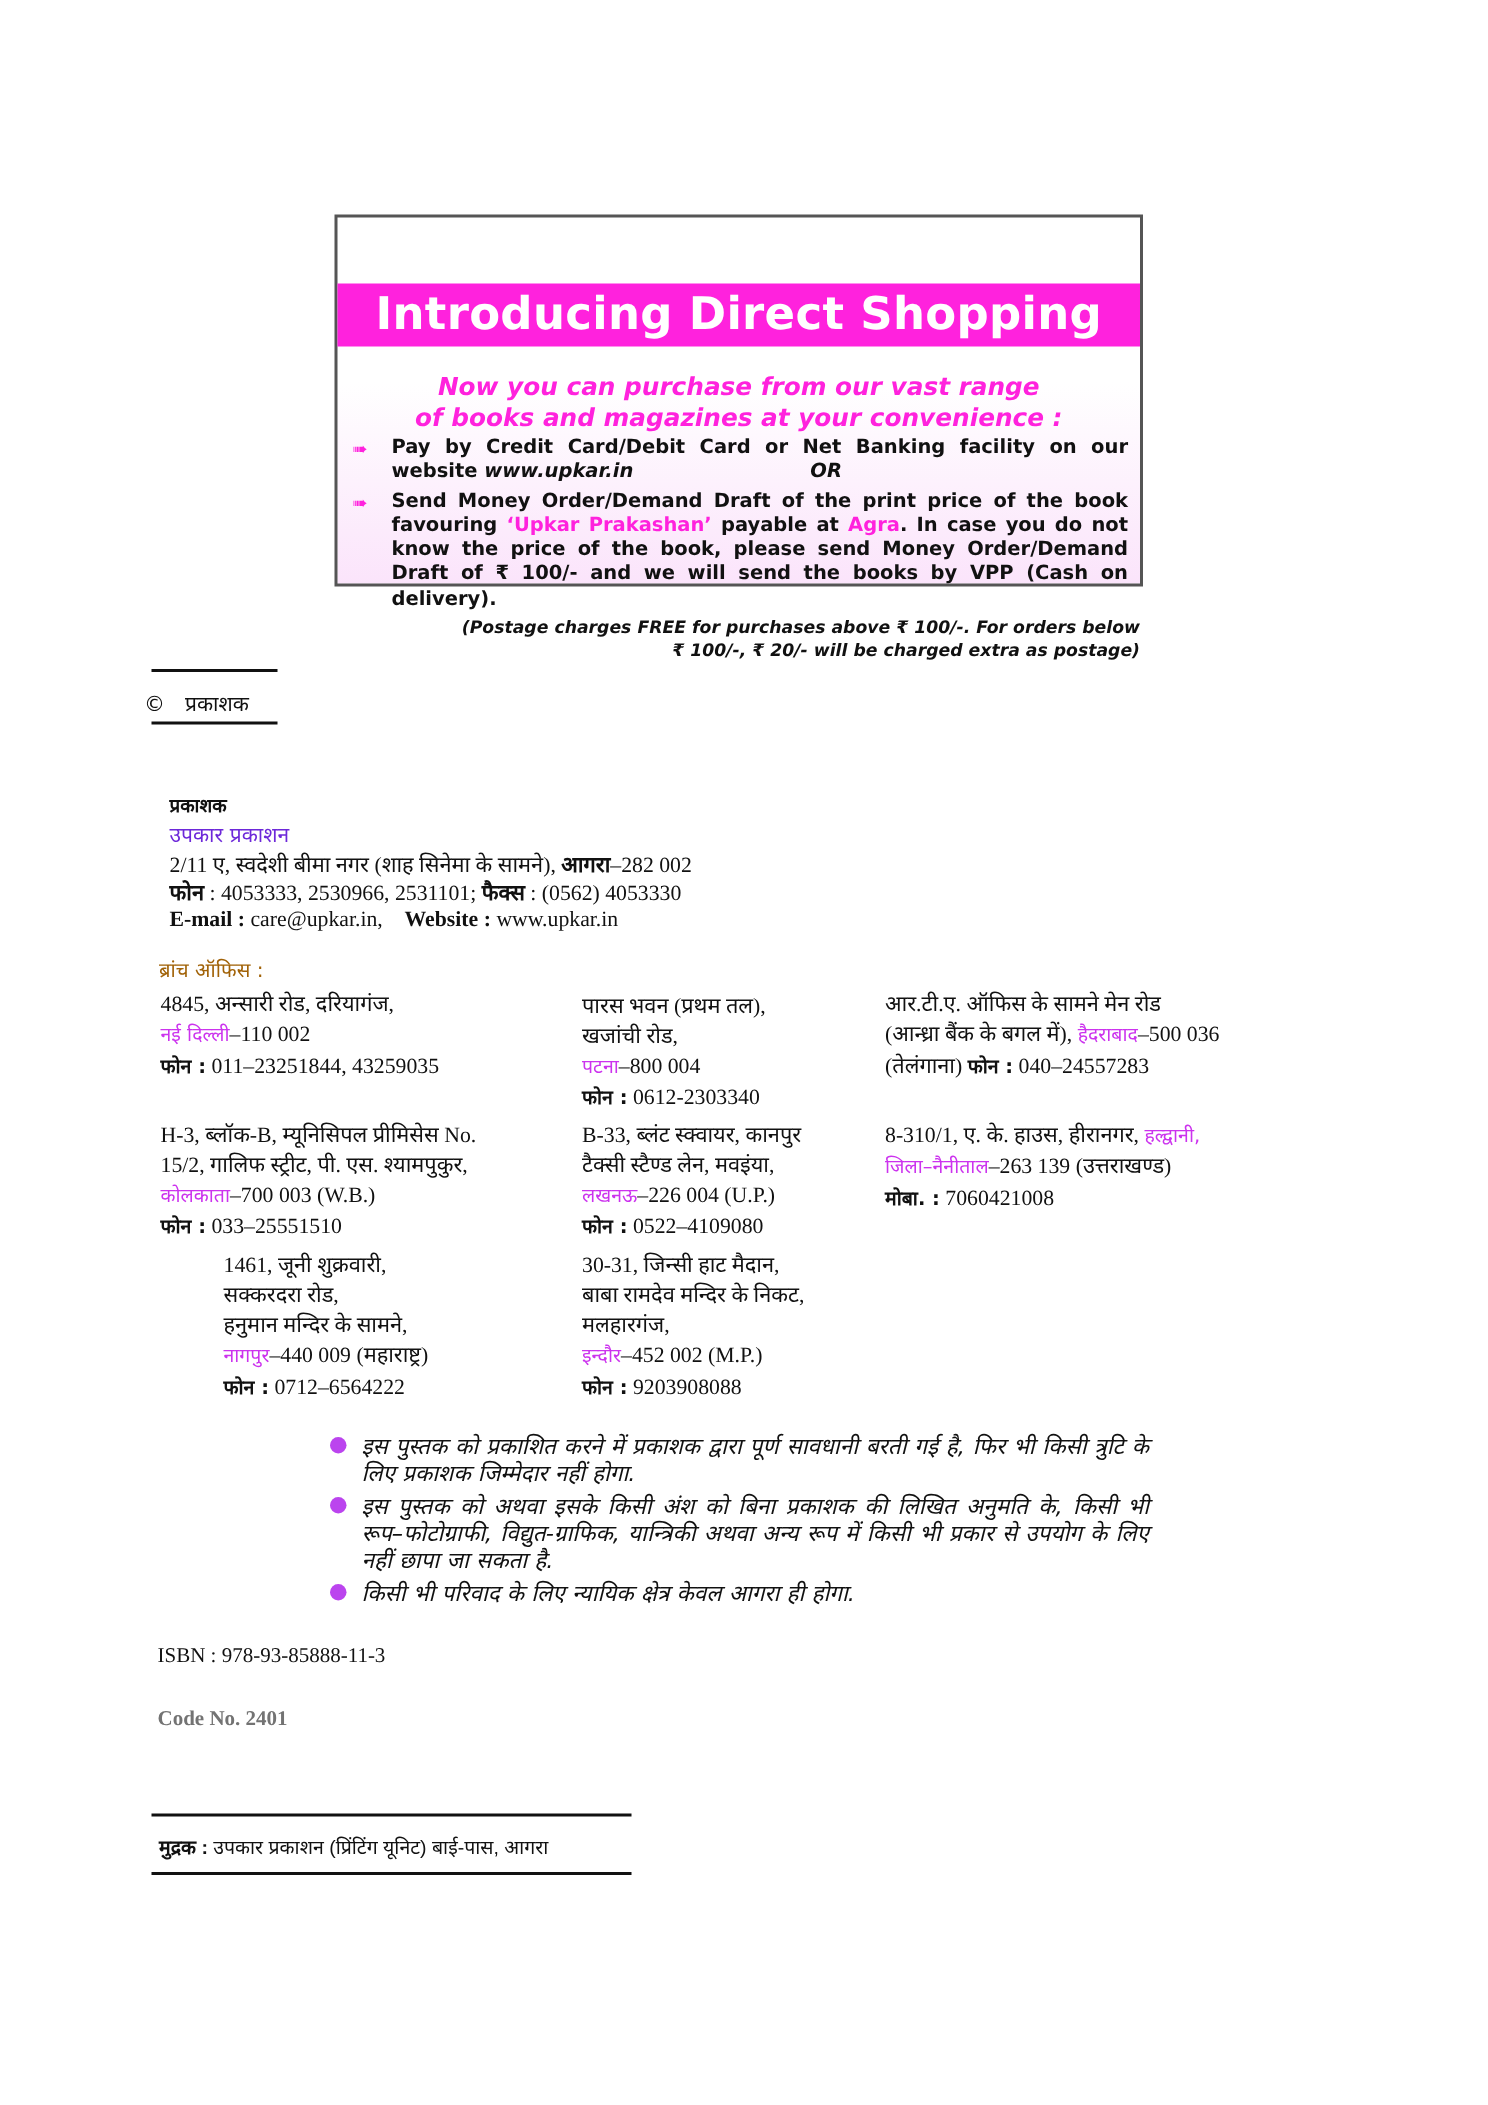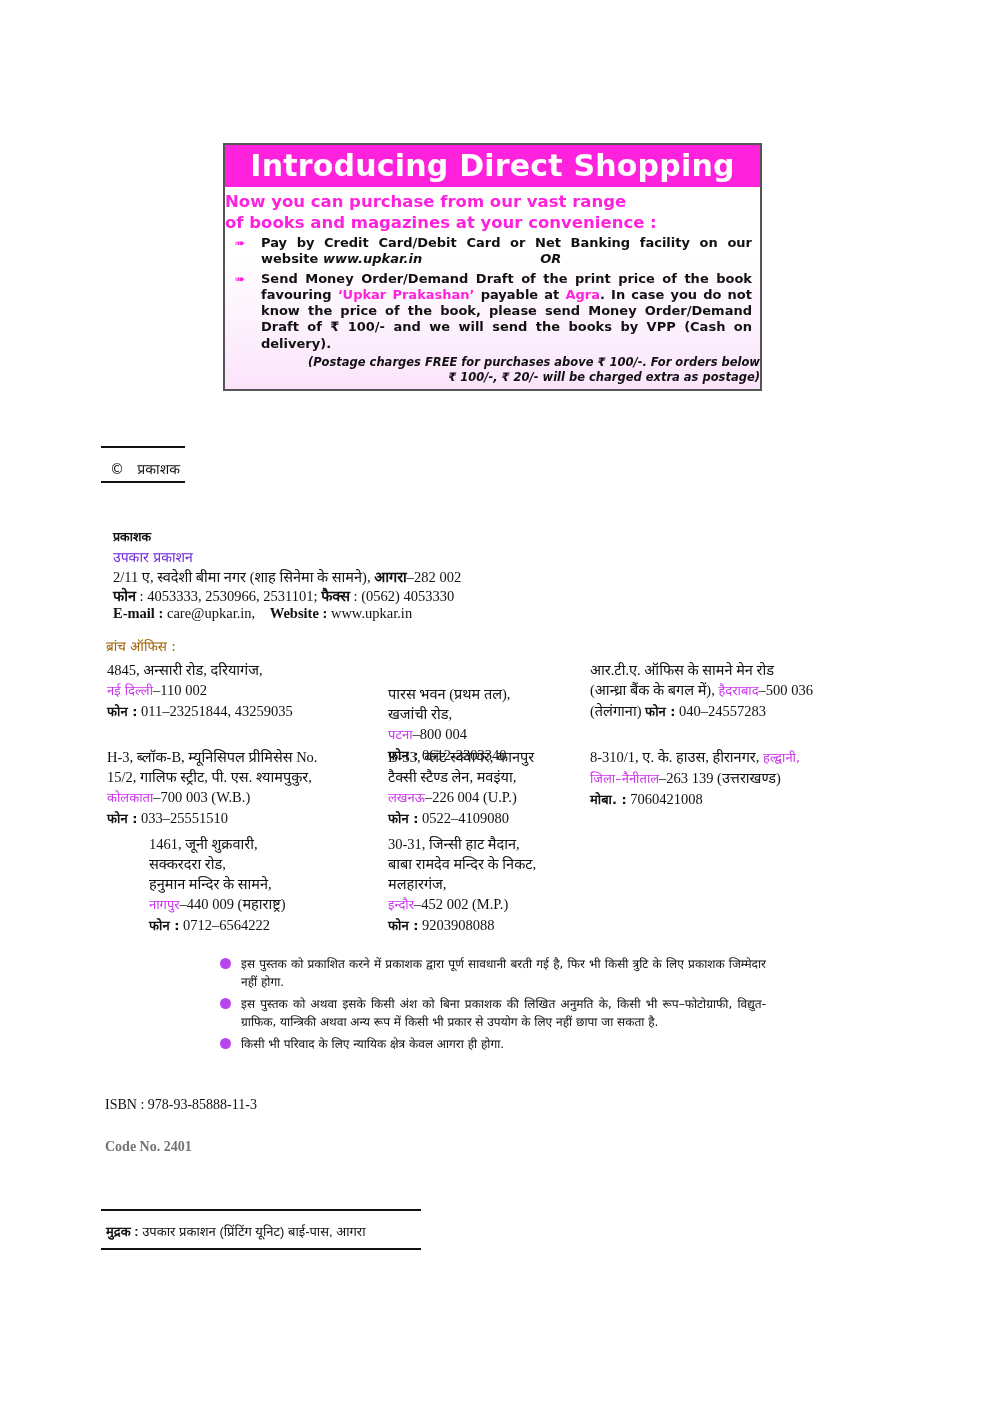--- a/index.html
+++ b/index.html
@@ -6,51 +6,51 @@
   body { width: 992px; height: 1403px; position: relative; overflow: hidden;
          font-family: "Liberation Serif", serif; color: #111; }
   .abs { position: absolute; }
 
   
   .promo { left: 223px; top: 143px; width: 539px; height: 248px;
            border: 2px solid #555; box-sizing: border-box;
            background: linear-gradient(to bottom, #ffffff 0%, #ffffff 45%, #fbe4fb 100%); }
   .promo-title { background: #ff22dd; color: #fff; height: 42px; line-height: 42px;
                  font-family: "DejaVu Sans", sans-serif; font-weight: bold; font-size: 30px;
-                 text-align: center; letter-spacing: 0.2px; }
+                 text-align: center; letter-spacing: 0.2px; margin-top: 44px; }
   .promo-sub { color: #ff22dd; font-family: "DejaVu Sans", sans-serif; font-weight: bold;
-               font-size: 16.5px; text-align: left; line-height: 21px;
-               margin-top: 4px; }
+               font-style: italic; font-size: 16.5px; text-align: center; line-height: 21px;
+               margin-top: 16px; }
   .promo-list { margin: 2px 8px 0 10px; font-family: "DejaVu Sans", sans-serif;
                 font-weight: bold; font-size: 13px; line-height: 16.3px; }
   .promo-item { display: flex; align-items: flex-start; }
   .promo-item .arr { width: 26px; flex: 0 0 26px; color: #ff22dd; font-size: 12px; line-height: 16px; }
   .promo-item .txt { text-align: justify; flex: 1; }
   .pink { color: #ff22dd; }
   .it { font-style: italic; }
   .promo-note { font-family: "DejaVu Sans", sans-serif; font-weight: bold; font-style: italic;
                 font-size: 11.5px; text-align: right; line-height: 15px; margin-top: 3px; }
 
   
   .rule { background: #111; height: 2px; }
-  .copy { left: 110px; top: 459px; font-size: 14px; font-family: "DejaVu Sans", sans-serif; }
+  .copy { left: 96px; top: 459px; font-size: 14px; font-family: "DejaVu Sans", sans-serif; }
 
   .pub { left: 113px; top: 527px; font-size: 14.5px; line-height: 20px; }
   .pub .h { font-family: "DejaVu Sans", sans-serif; font-weight: bold; font-size: 12.5px; }
   .pub .brand { color: #6d28d9; font-family: "DejaVu Sans", sans-serif; font-size: 14px; }
   .b { font-weight: bold; }
   .mag { color: #cc33ee; }
 
   .branch-h { left: 106px; top: 637px; color: #a16207; font-family: "DejaVu Sans", sans-serif; font-size: 13.5px; }
   .office { font-size: 14.5px; line-height: 20px; }
   .office .hi { font-family: "DejaVu Sans", sans-serif; font-size: 13px; }
   .office .lbl { font-weight: bold; }
 
   .notes { left: 218px; top: 955px; width: 548px; font-family: "DejaVu Sans", sans-serif;
-           font-size: 12px; line-height: 18px; }
+           font-style: italic; font-size: 15px; line-height: 18px; }
   .note { display: flex; margin-bottom: 4px; }
   .dot { width: 11px; height: 11px; border-radius: 50%; background: #bb44ee; flex: 0 0 11px;
          margin: 3px 10px 0 2px; }
   .note .t { text-align: justify; flex: 1; }
 
   .isbn { left: 105px; top: 1097px; font-size: 14px; }
   .code { left: 105px; top: 1139px; font-size: 14px; font-weight: bold; color: #737373; }
   .printer { left: 106px; top: 1222px; font-size: 13px; font-family: Liberation Sans, sans-serif; }
 </style>
 </head>
@@ -91,21 +91,21 @@
 </div>
 
 <div class="abs branch-h">ब्रांच ऑफिस :</div>
 
 <div class="abs office" style="left:107px;top:660px;width:270px;">
   <div>4845, अन्सारी रोड, दरियागंज,</div>
   <div><span class="hi mag">नई दिल्ली</span><span>–110 002</span></div>
   <div><span class="lbl hi">फोन :</span><span> 011–23251844, 43259035</span></div>
 </div>
 
-<div class="abs office" style="left:388px;top:684px;width:200px;">
+<div class="abs office" style="left:388px;top:661px;width:200px;">
   <div>पारस भवन (प्रथम तल),</div>
   <div>खजांची रोड,</div>
   <div><span class="hi mag">पटना</span><span>–800 004</span></div>
   <div><span class="lbl hi">फोन :</span><span> 0612-2303340</span></div>
 </div>
 
 <div class="abs office" style="left:590px;top:660px;width:300px;">
   <div>आर.टी.ए. ऑफिस के सामने मेन रोड</div>
   <div><span>(आन्ध्रा बैंक के बगल में), </span><span class="hi mag">हैदराबाद</span><span>–500 036</span></div>
   <div><span>(तेलंगाना) </span><span class="lbl hi">फोन :</span><span> 040–24557283</span></div>

